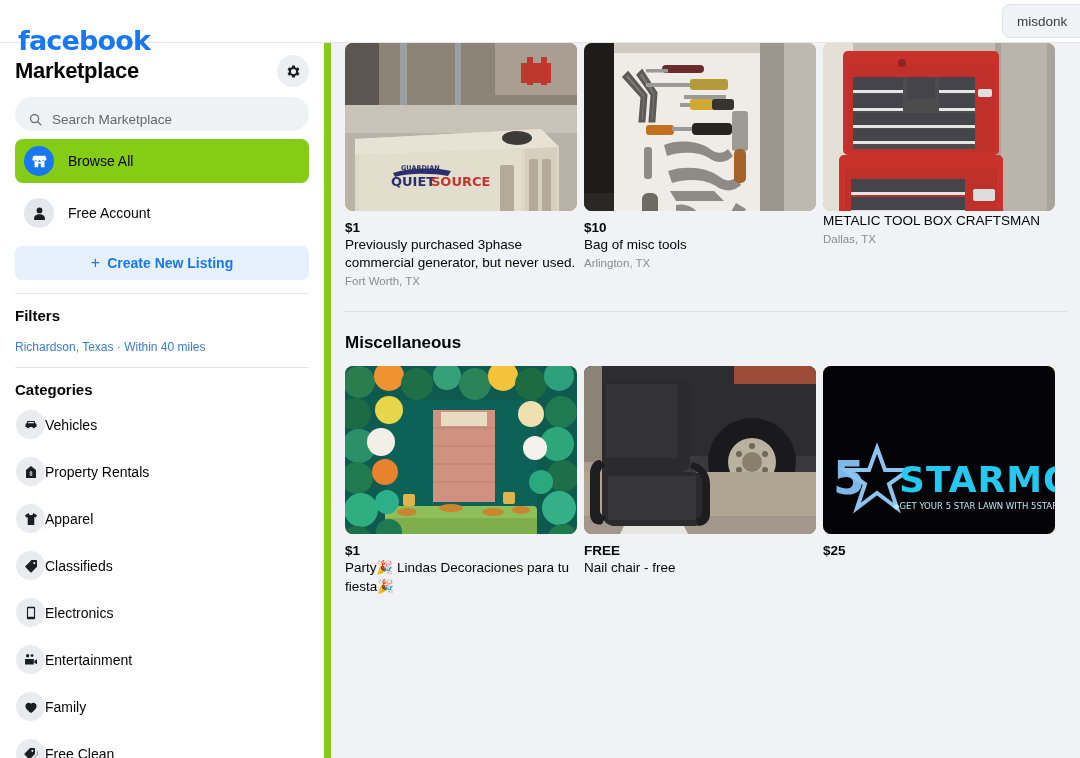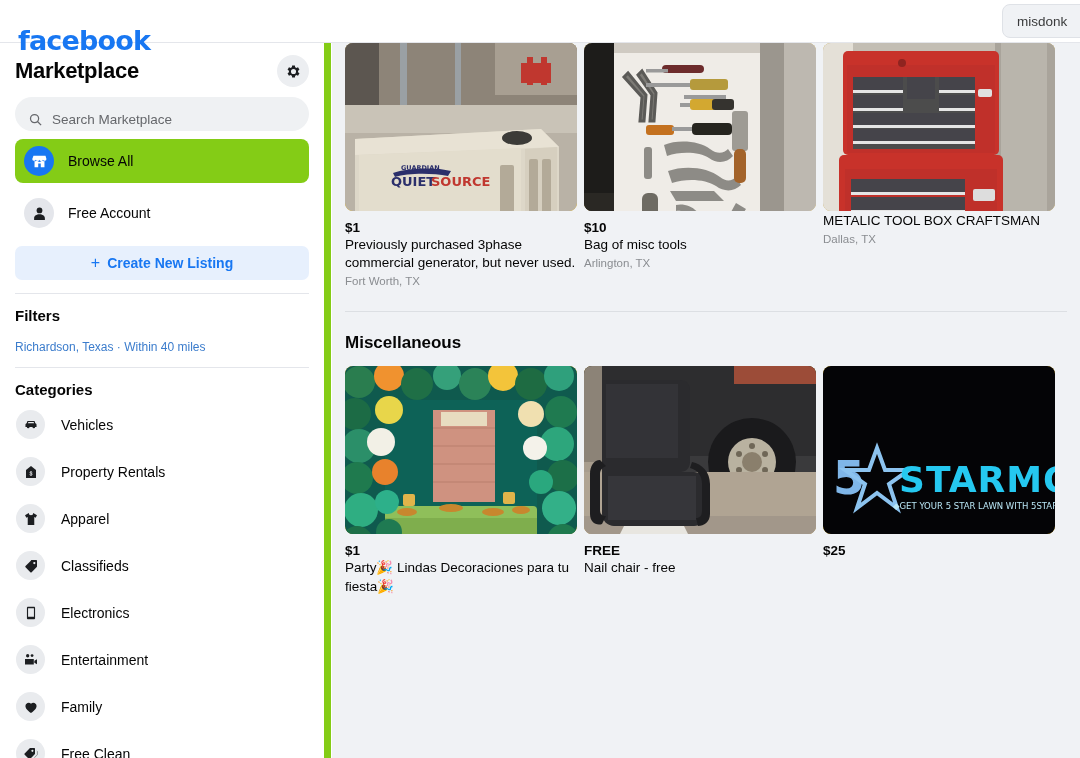--- a/index.html
+++ b/index.html
@@ -169,21 +169,21 @@
   }
   .cat-icon {
     width: 29px; height: 29px;
     border-radius: 50%;
     background: #e9ebee;
     display: flex; align-items: center; justify-content: center;
     flex: none;
   }
   .cat-icon svg { width: 16px; height: 16px; fill: #1c1e21; }
   .cat-label {
-    margin-left: 16px;
+    margin-left: 0;
     font-size: 14px;
     color: #050505;
   }
 
   
   .main {
     position: absolute;
     top: 43px; left: 332px;
     width: 748px;
     height: 715px;

